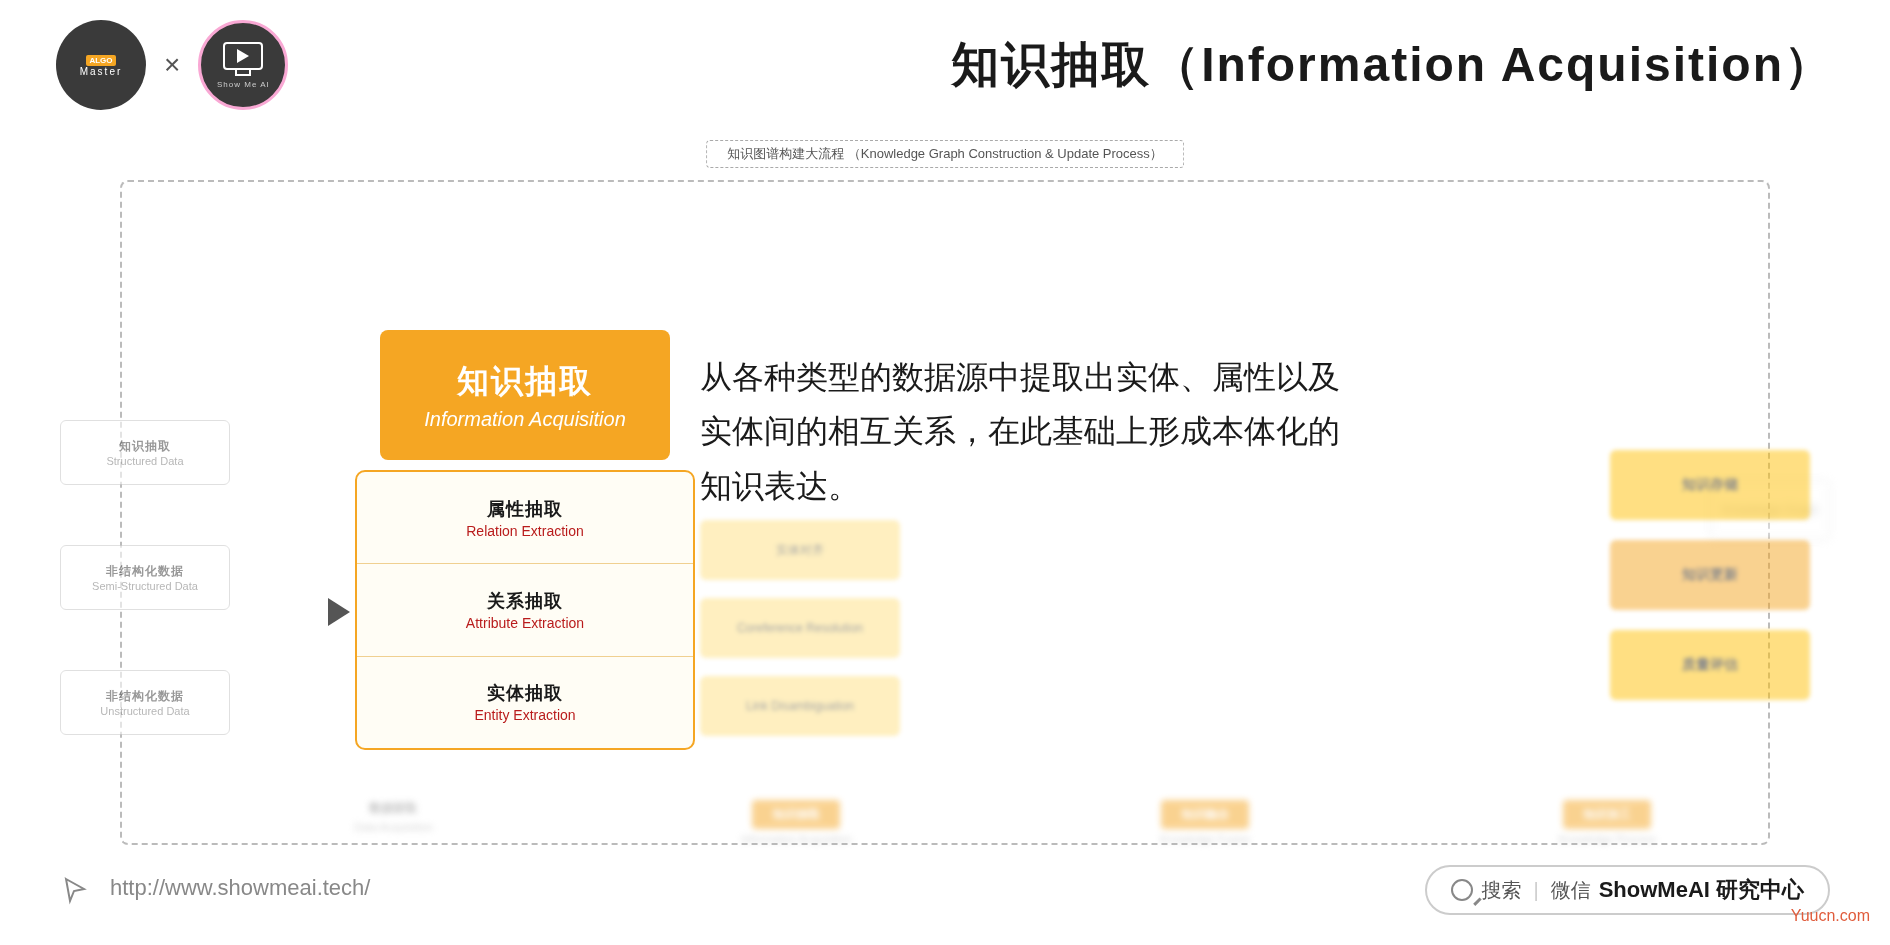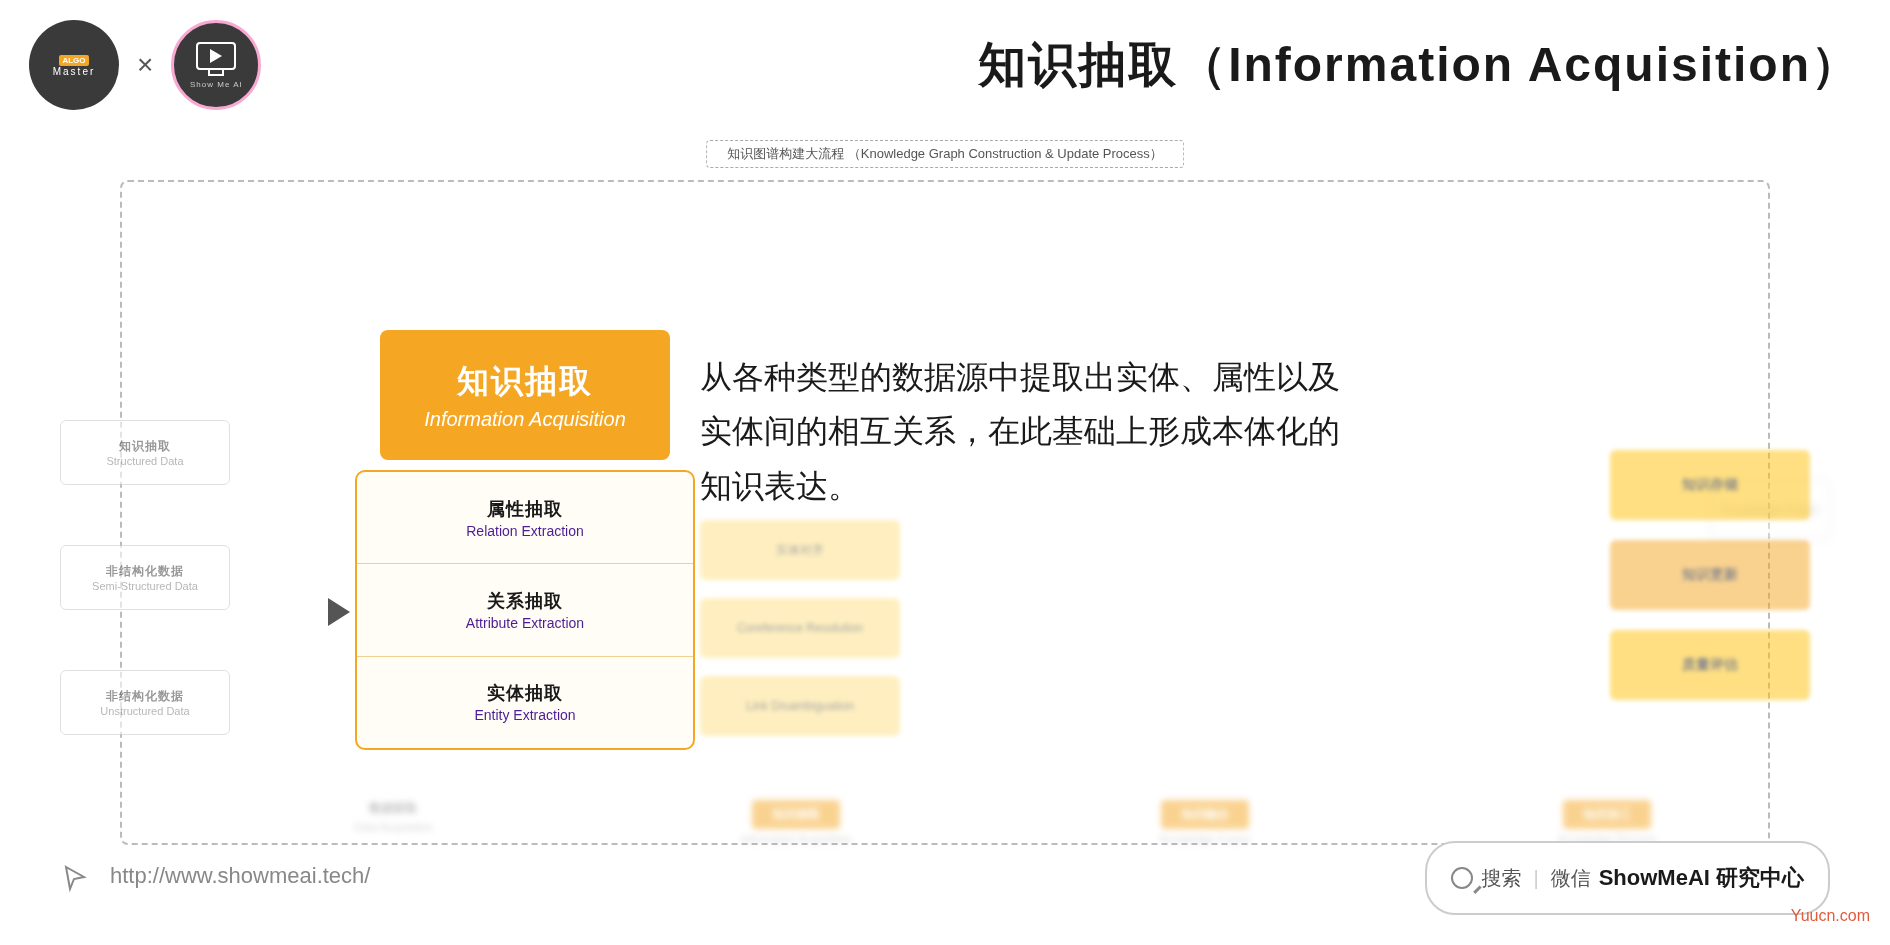--- a/index.html
+++ b/index.html
@@ -18,21 +18,21 @@
       background: white;
       position: relative;
       display: flex;
       flex-direction: column;
     }
 
     
     .header {
       display: flex;
       align-items: center;
-      padding: 20px 29px;
+      padding: 20px 56px;
       position: relative;
     }
 
     .logo-area {
       display: flex;
       align-items: center;
       gap: 10px;
       flex-shrink: 0;
     }
 
@@ -217,21 +217,21 @@
 
     .inner-item-title {
       font-size: 18px;
       font-weight: bold;
       color: #1a1a1a;
       letter-spacing: 1px;
     }
 
     .inner-item-sub {
       font-size: 14px;
-      color: #4c1d95;
+      color: #b91c1c;
       margin-top: 2px;
     }
 
     
     .arrow-to-box {
       position: absolute;
       top: 468px;
       left: 328px;
       width: 0;
       height: 0;
@@ -366,21 +366,21 @@
       height: 30px;
       color: #888;
     }
 
     .search-bar {
       display: flex;
       align-items: center;
       gap: 8px;
       border: 2px solid #ccc;
       border-radius: 30px;
-      padding: 20px 24px;
+      padding: 8px 24px;
       background: white;
       font-size: 20px;
     }
 
     .search-icon {
       width: 22px;
       height: 22px;
       border: 2.5px solid #888;
       border-radius: 50%;
       position: relative;

